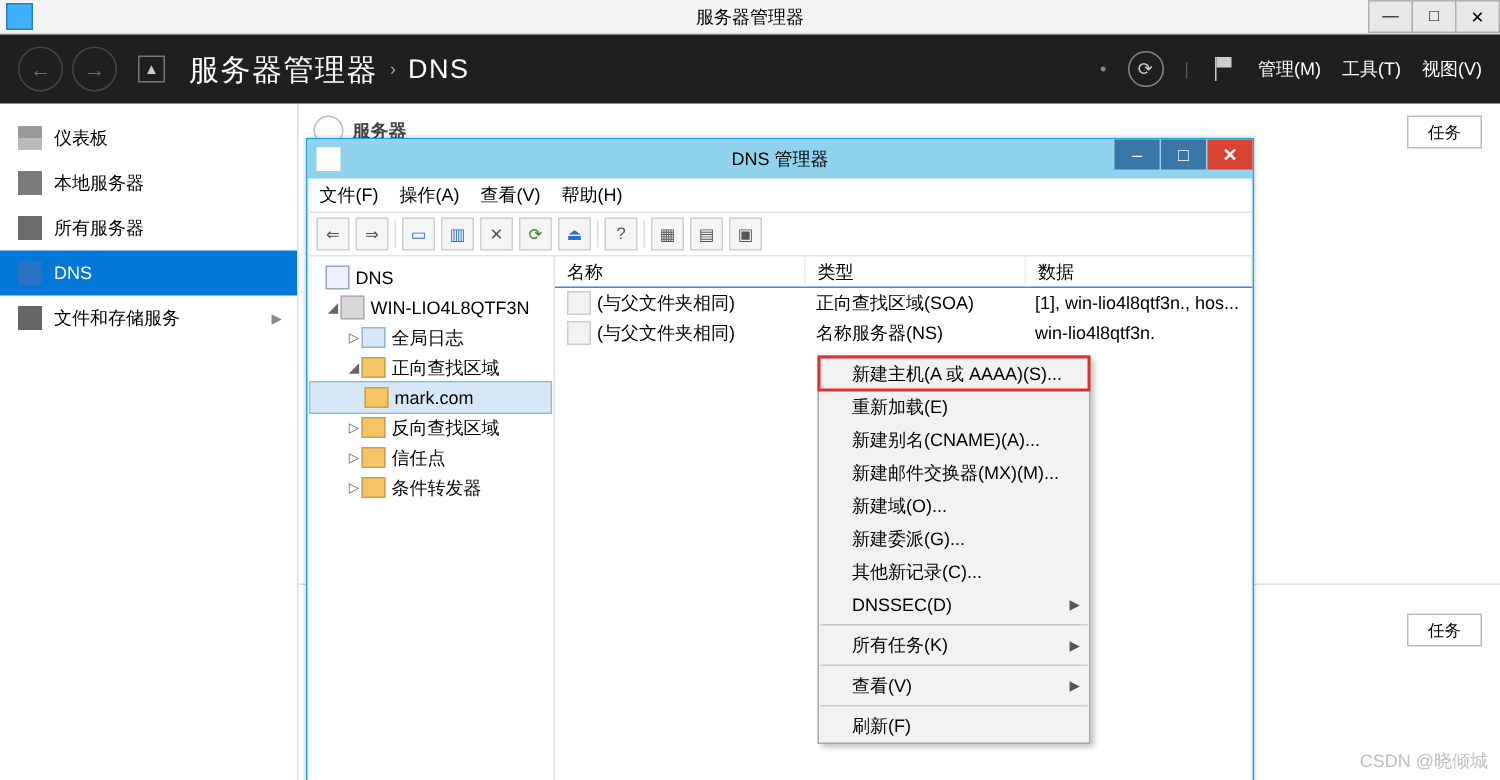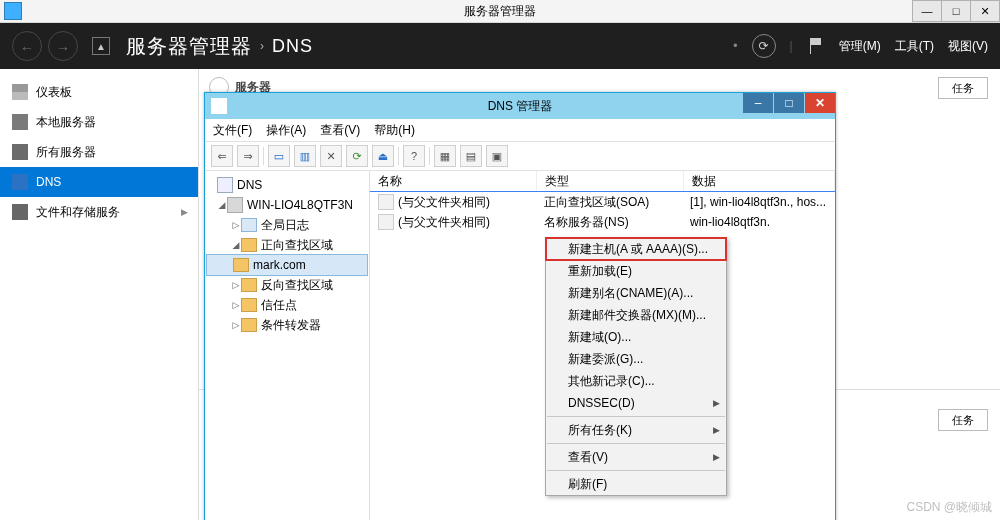--- a/index.html
+++ b/index.html
@@ -200,21 +200,21 @@
       <div class="tn" style="padding-left:24px">
           <span class="tw">▷</span>
           <span class="fld b"></span>
           <span>全局日志</span>
         </div>
       <div class="tn" style="padding-left:24px">
           <span class="tw">◢</span>
           <span class="fld"></span>
           <span>正向查找区域</span>
         </div>
-      <div class="tn sel" style="padding-left:26px">
+      <div class="tn sel" style="padding-left:36px">
           <span class="fld"></span>
           <span>mark.com</span>
         </div>
       <div class="tn" style="padding-left:24px">
           <span class="tw">▷</span>
           <span class="fld"></span>
           <span>反向查找区域</span>
         </div>
       <div class="tn" style="padding-left:24px">
           <span class="tw">▷</span>

